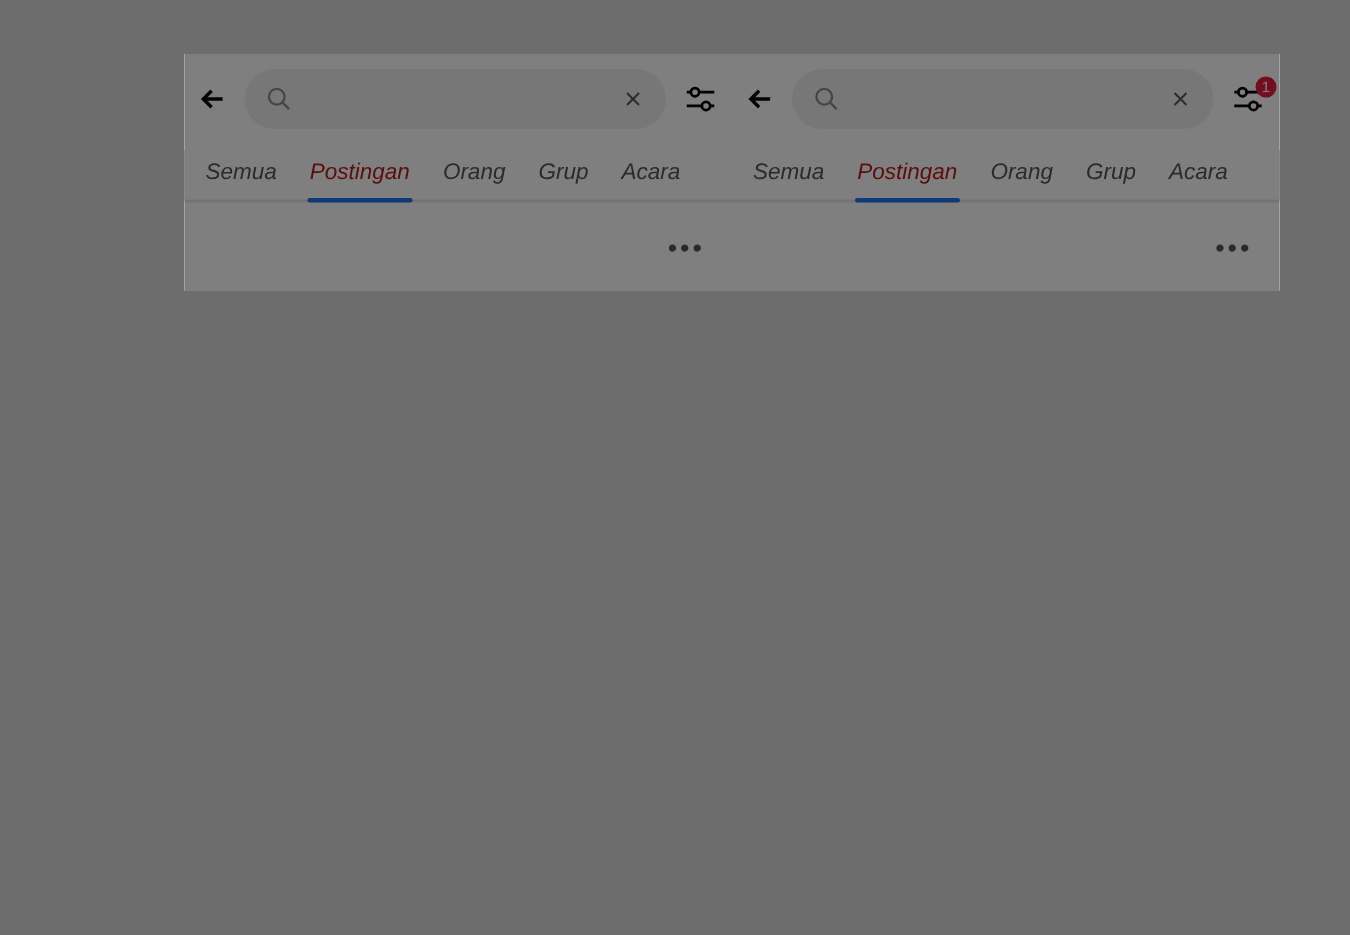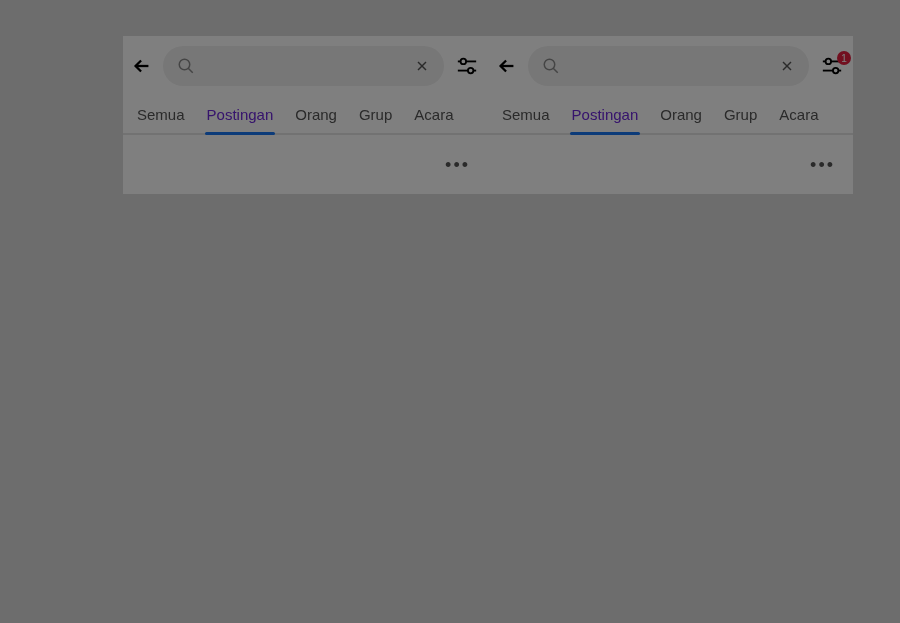--- a/index.html
+++ b/index.html
@@ -52,29 +52,30 @@
     width: 14px; height: 14px;
     border-radius: 50%;
     display:flex; align-items:center; justify-content:center;
   }
   .tabs {
     display: flex;
     gap: 22px;
     padding: 0 14px;
     border-bottom: 2px solid #e5e5e5;
     position: relative;
+    font-style: italic;
   }
   .tab {
     font-size: 15px;
     color: #555;
     padding: 6px 0 10px;
     cursor: pointer;
     position: relative;
   }
-  .tab.active { color: #6d28d9; font-weight: 500; }
+  .tab.active { color: #b91c1c; font-weight: 500; }
   .tab.active::after {
     content: '';
     position: absolute;
     left: -2px; right: -2px; bottom: -2px;
     height: 3px;
     background: #1877f2;
     border-radius: 2px;
   }
   .dots-row {
     text-align: right;

